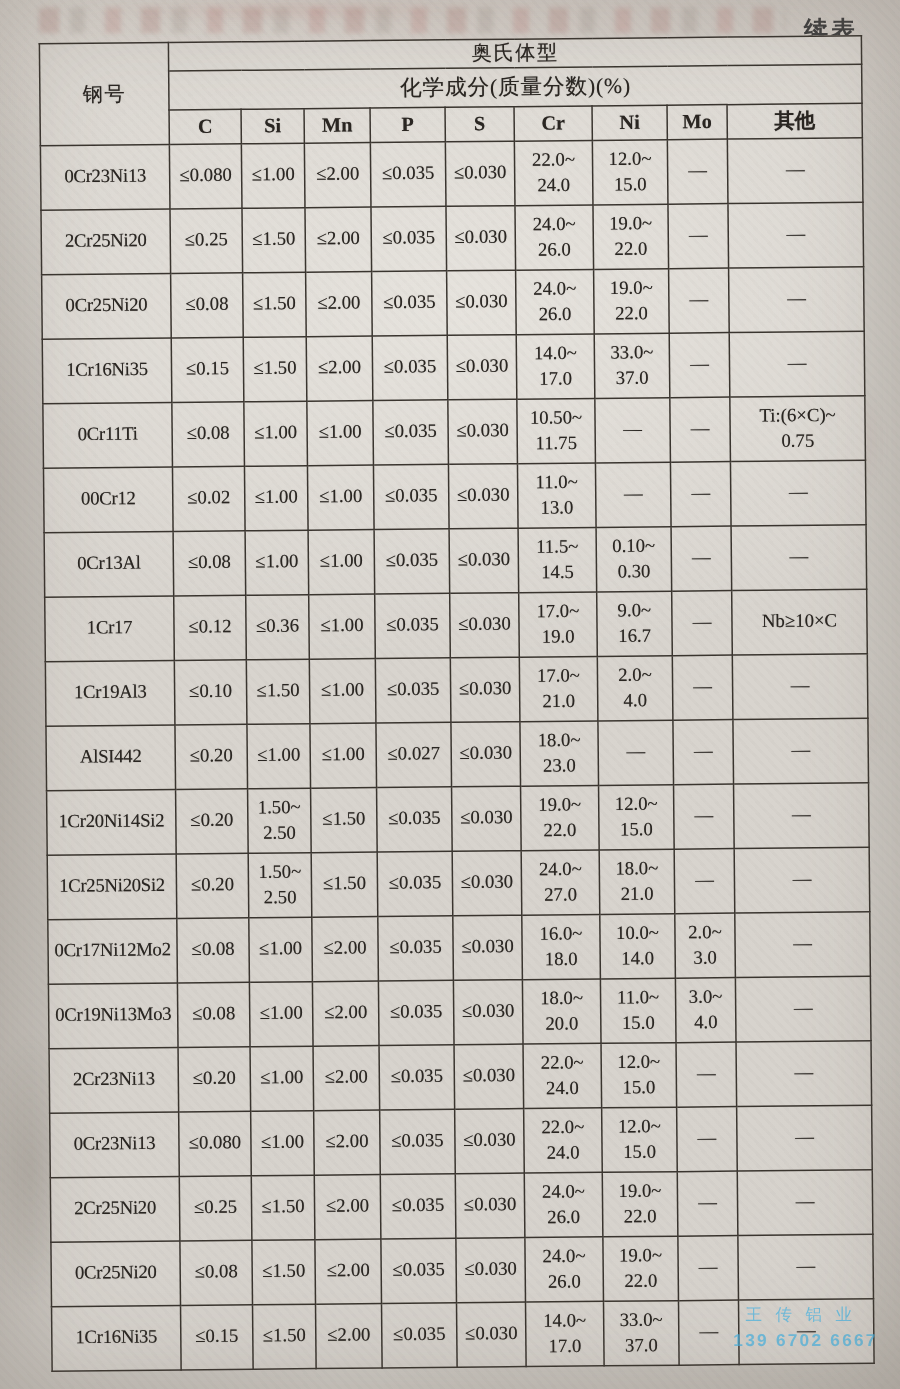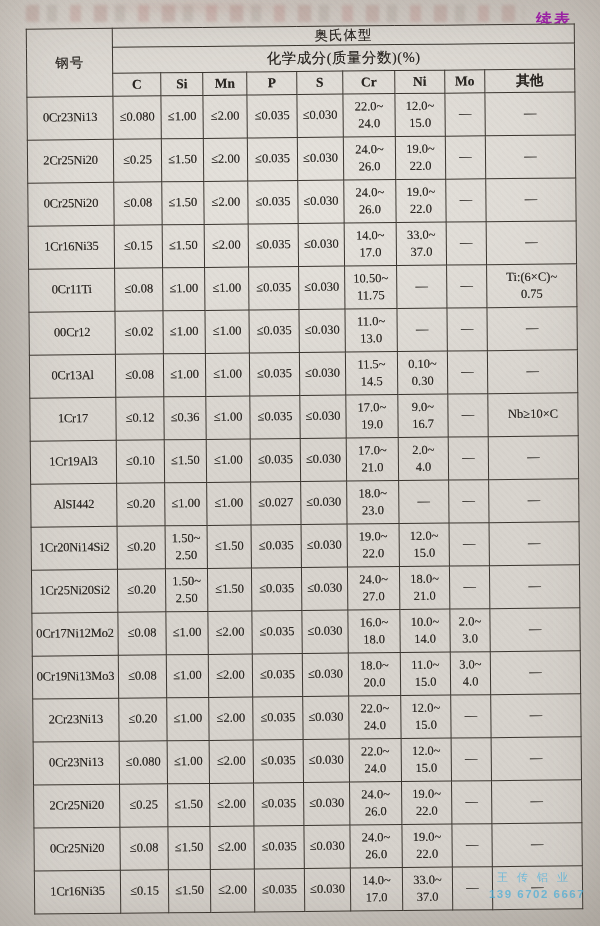--- a/index.html
+++ b/index.html
@@ -34,21 +34,21 @@
     background: radial-gradient(closest-side, rgba(198,130,124,0.18), transparent); }
   .stain.s2 { left: 540px; top: 250px; width: 50px; height: 90px;
     background: radial-gradient(closest-side, rgba(160,120,116,0.15), transparent); }
   .stain.s3 { left: 530px; top: 455px; width: 60px; height: 60px;
     background: radial-gradient(closest-side, rgba(170,130,120,0.14), transparent); }
   .stain.s4 { left: -10px; top: 690px; width: 60px; height: 180px;
     background: radial-gradient(closest-side, rgba(96,88,78,0.18), transparent); }
 
   .continued {
     position: absolute; left: 536px; top: 10px;
-    font-size: 16px; font-weight: bold; letter-spacing: 2px; color: #a21caf;
+    font-size: 16px; font-weight: bold; letter-spacing: 2px; color: #404040;
   }
 
   .doc {
     position: absolute; left: 30px; top: 26px; width: 549px;
     transform: rotate(-0.55deg);
     transform-origin: 50% 50%;
   }
   table {
     border-collapse: collapse; table-layout: fixed; width: 549px;
     background:

